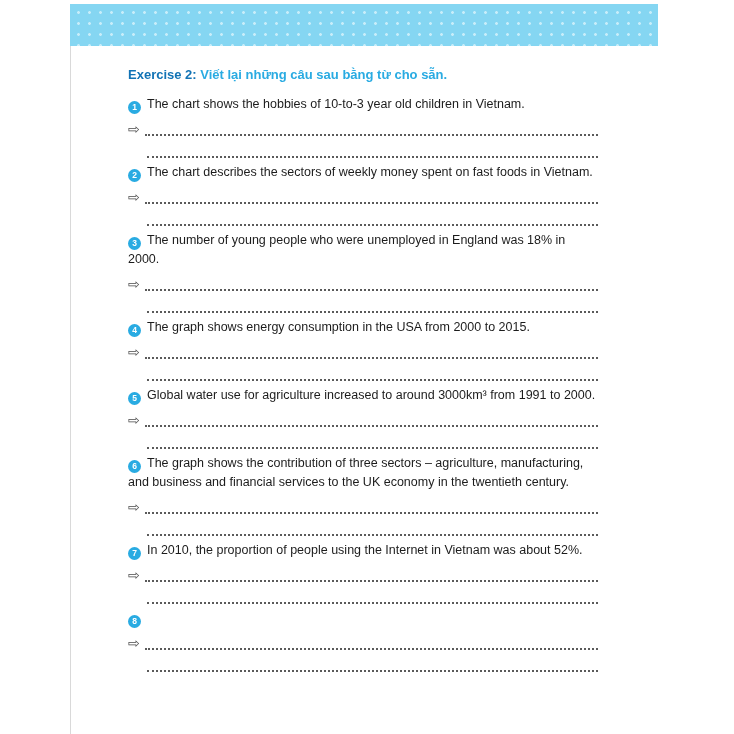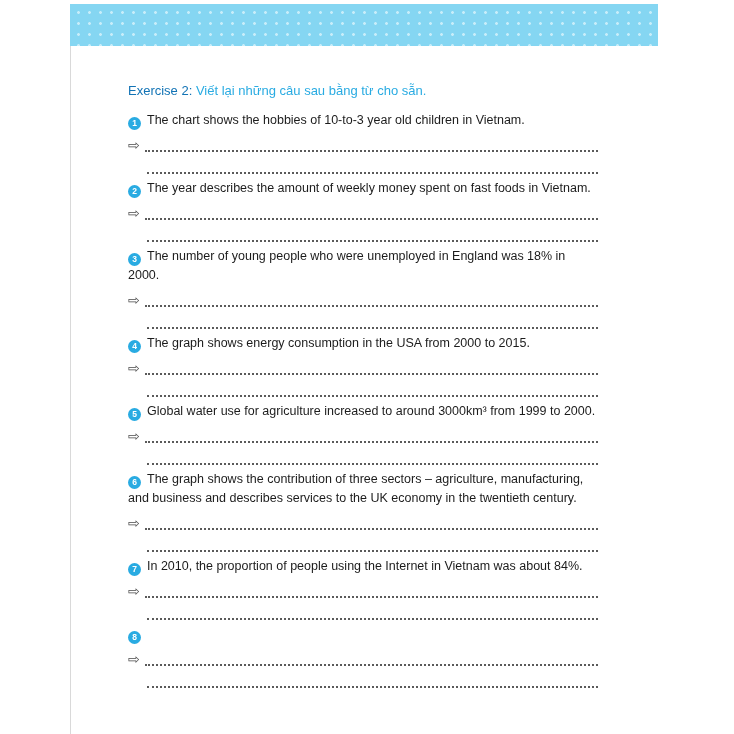--- a/index.html
+++ b/index.html
@@ -30,22 +30,22 @@
   .page-body {
     box-sizing: border-box;
     width: 100%;
     height: 688px;
     border-left: 1px solid #d9d9d9;
     padding: 20px 30px 0 57px;
   }
   .content { width: 470px; }
   .title {
     font-size: 13px;
-    font-weight: normal;
-    margin: 16px 0 12px 0;
+    font-weight: bold;
+    margin: 0 0 12px 0;
     line-height: 17px;
   }
   .title .ex-label { color: #1273b5; }
   .title .ex-instruction { color: #29abe2; }
   .item { margin-bottom: 5px; }
   .sentence {
     margin: 0;
     font-size: 12.5px;
     line-height: 19px;
     color: #1c1c1c;
@@ -104,21 +104,21 @@
       <span class="dots"></span>
     </div>
     <div class="answer-row second">
       <span class="dots"></span>
     </div>
   </div>
 
   <div class="item">
     <p class="sentence"><span class="badge">
                 <span>2</span>
-              </span><span>The year describes the amount of weekly money spent on fast foods in Vietnam.</span></p>
+              </span><span>The chart describes the sectors of weekly money spent on fast foods in Vietnam.</span></p>
     <div class="answer-row">
       <span class="arrow">⇨</span>
       <span class="dots"></span>
     </div>
     <div class="answer-row second">
       <span class="dots"></span>
     </div>
   </div>
 
   <div class="item">
@@ -143,47 +143,47 @@
       <span class="dots"></span>
     </div>
     <div class="answer-row second">
       <span class="dots"></span>
     </div>
   </div>
 
   <div class="item">
     <p class="sentence"><span class="badge">
                 <span>5</span>
-              </span><span>Global water use for agriculture increased to around 3000km³ from 1999 to 2000.</span></p>
+              </span><span>Global water use for agriculture increased to around 3000km³ from 1991 to 2000.</span></p>
     <div class="answer-row">
       <span class="arrow">⇨</span>
       <span class="dots"></span>
     </div>
     <div class="answer-row second">
       <span class="dots"></span>
     </div>
   </div>
 
   <div class="item">
     <p class="sentence"><span class="badge">
                 <span>6</span>
-              </span><span>The graph shows the contribution of three sectors – agriculture, manufacturing, and business and describes services to the UK economy in the twentieth century.</span></p>
+              </span><span>The graph shows the contribution of three sectors – agriculture, manufacturing, and business and financial services to the UK economy in the twentieth century.</span></p>
     <div class="answer-row">
       <span class="arrow">⇨</span>
       <span class="dots"></span>
     </div>
     <div class="answer-row second">
       <span class="dots"></span>
     </div>
   </div>
 
   <div class="item">
     <p class="sentence"><span class="badge">
                 <span>7</span>
-              </span><span>In 2010, the proportion of people using the Internet in Vietnam was about 84%.</span></p>
+              </span><span>In 2010, the proportion of people using the Internet in Vietnam was about 52%.</span></p>
     <div class="answer-row">
       <span class="arrow">⇨</span>
       <span class="dots"></span>
     </div>
     <div class="answer-row second">
       <span class="dots"></span>
     </div>
   </div>
 
   <div class="item">

